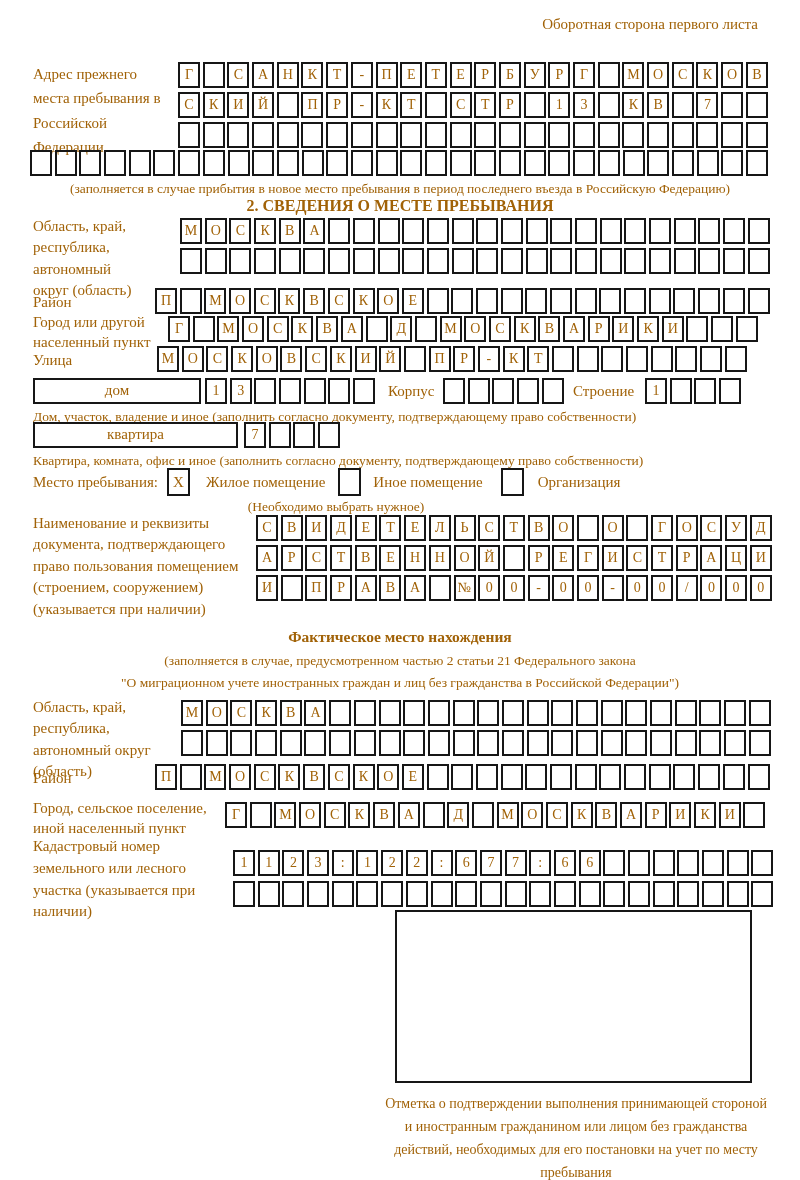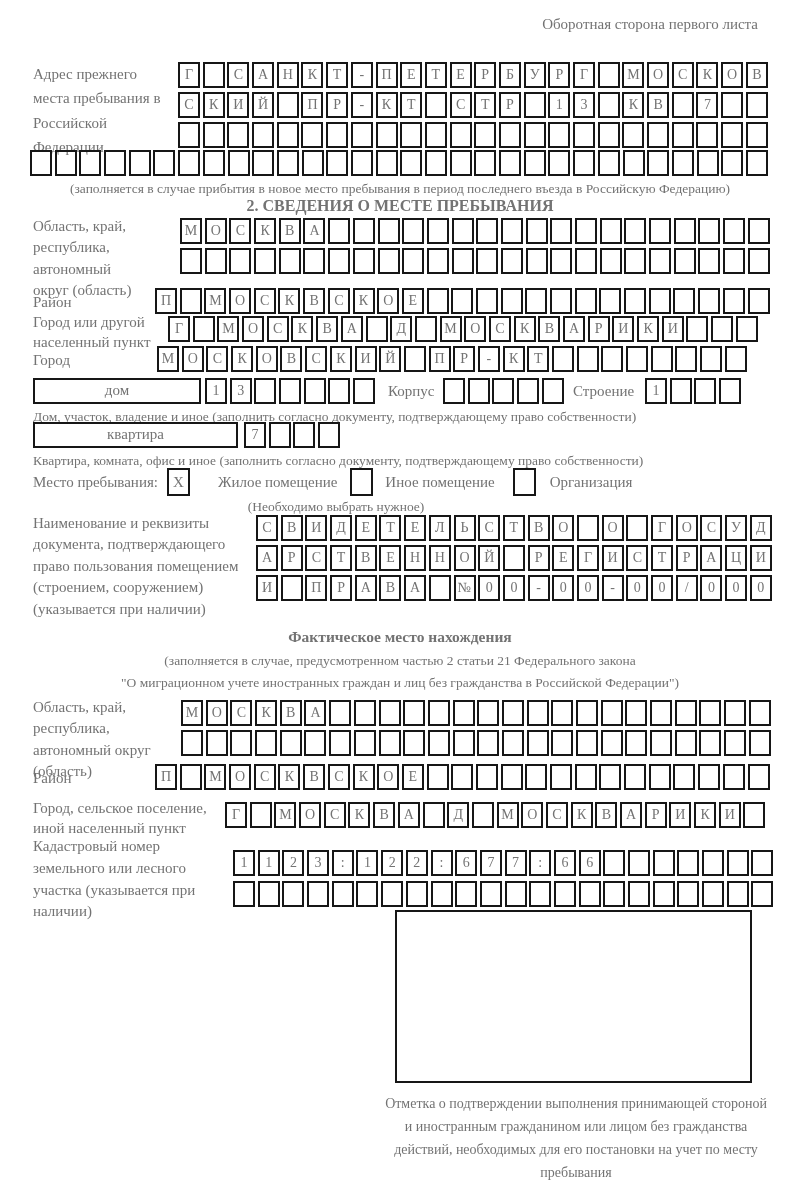--- a/index.html
+++ b/index.html
@@ -1,17 +1,17 @@
 <!DOCTYPE html>
 <html><head>
 <meta charset="utf-8">
 <style>
   html,body{margin:0;padding:0;background:#ffffff;}
   .page{position:relative;width:800px;height:1180px;background:#ffffff;
-        font-family:"Liberation Serif","DejaVu Serif",serif;color:#737373;overflow:hidden;}
+        font-family:"Liberation Serif","DejaVu Serif",serif;color:#a16207;overflow:hidden;}
   .abs{position:absolute;}
   .lbl{position:absolute;font-size:15px;line-height:1.34;}
   .lh24{line-height:1.62;}
   .note{position:absolute;font-size:13.5px;line-height:1.35;font-family:Liberation Serif, serif;}
   .center{text-align:center;}
   .bold{font-weight:bold;}
   .boxrow{position:absolute;display:flex;gap:2.7px;}
   .cbox{flex:none;width:22px;height:26px;border:2px solid #161616;box-sizing:border-box;
         display:flex;align-items:center;justify-content:center;font-size:14px;}
   .widebox{position:absolute;height:26px;border:2px solid #161616;box-sizing:border-box;
@@ -247,21 +247,21 @@
       <span class="cbox">А</span>
       <span class="cbox">Р</span>
       <span class="cbox">И</span>
       <span class="cbox">К</span>
       <span class="cbox">И</span>
       <span class="cbox"></span>
       <span class="cbox"></span>
       <span class="cbox"></span>
     </div>
 
-  <div class="lbl" style="left:33px;top:350px;">Город</div>
+  <div class="lbl" style="left:33px;top:350px;">Улица</div>
   <div class="boxrow" style="left:157px;top:346px;">
       <span class="cbox">М</span>
       <span class="cbox">О</span>
       <span class="cbox">С</span>
       <span class="cbox">К</span>
       <span class="cbox">О</span>
       <span class="cbox">В</span>
       <span class="cbox">С</span>
       <span class="cbox">К</span>
       <span class="cbox">И</span>
@@ -314,21 +314,21 @@
       <span class="cbox">7</span>
       <span class="cbox"></span>
       <span class="cbox"></span>
       <span class="cbox"></span>
     </div>
   <div class="note" style="left:33px;top:452px;width:740px;">Квартира, комната, офис и иное (заполнить согласно документу, подтверждающему право собственности)</div>
 
   <div class="chkrow" style="left:33px;top:468px;">
     <span>Место пребывания:</span>
     <span class="chk" style="margin-left:9px;">X</span>
-    <span style="margin-left:28px;">Жилое помещение</span>
+    <span style="margin-left:16px;">Жилое помещение</span>
     <span class="chk" style="margin-left:13px;"></span>
     <span style="margin-left:12px;">Иное помещение</span>
     <span class="chk" style="margin-left:18px;"></span>
     <span style="margin-left:14px;">Организация</span>
   </div>
   <div class="note center" style="left:136px;top:498px;width:400px;">(Необходимо выбрать нужное)</div>
 
   <div class="lbl" style="left:33px;top:513px;width:225px;line-height:1.43;">Наименование и реквизиты документа, подтверждающего право пользования помещением (строением, сооружением) (указывается при наличии)</div>
   <div class="boxrow" style="left:256px;top:515px;">
       <span class="cbox">С</span>

